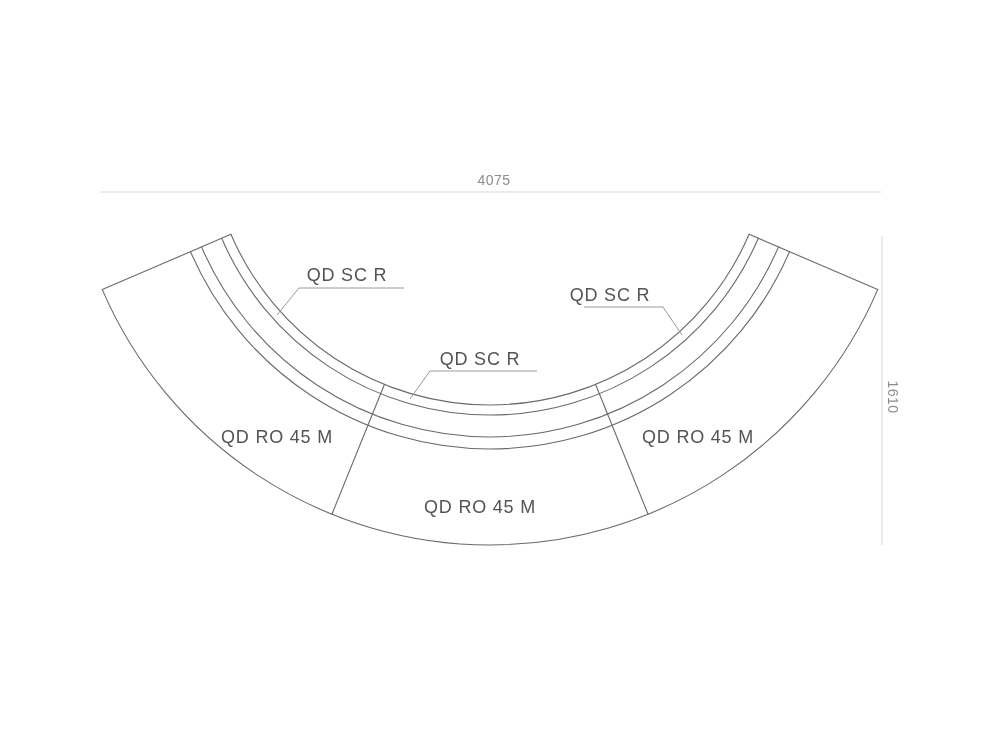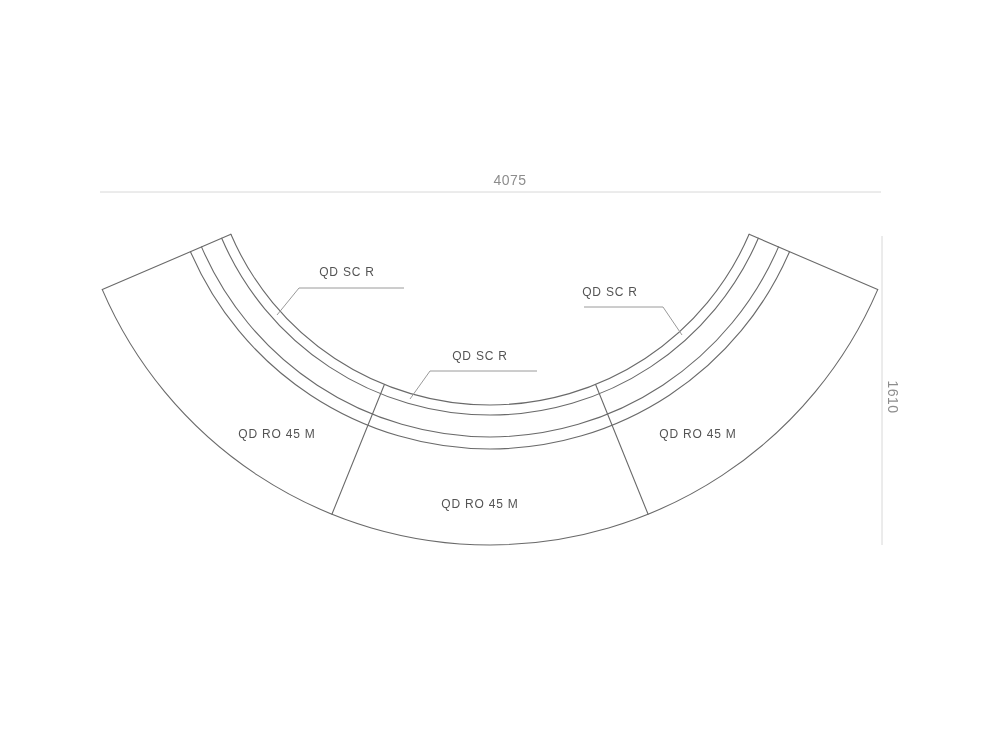--- a/index.html
+++ b/index.html
@@ -31,36 +31,35 @@
     stroke-width: 1;
     fill: none;
   }
   .line-dim {
     stroke: var(--dimension-line, #d8d8d8);
     stroke-width: 1;
     fill: none;
   }
   .lbl {
     position: absolute;
-    font-size: 12px;
+    font-size: 18px;
     letter-spacing: 0.8px;
     color: var(--label-text, #545454);
     white-space: nowrap;
     transform: translateX(-50%);
   }
   .dim-text {
     position: absolute;
     font-size: 14px;
     letter-spacing: 0.5px;
     color: var(--dimension-text, #8d8d8d);
     white-space: nowrap;
   }
   .dim-text.horiz {
     transform: translateX(-50%);
-    margin-left: 16px;
   }
   .dim-text.vert {
     transform: translate(-50%, -50%) rotate(90deg);
   }
 </style>
 </head>
 <body>
 
 <div class="page">
 

